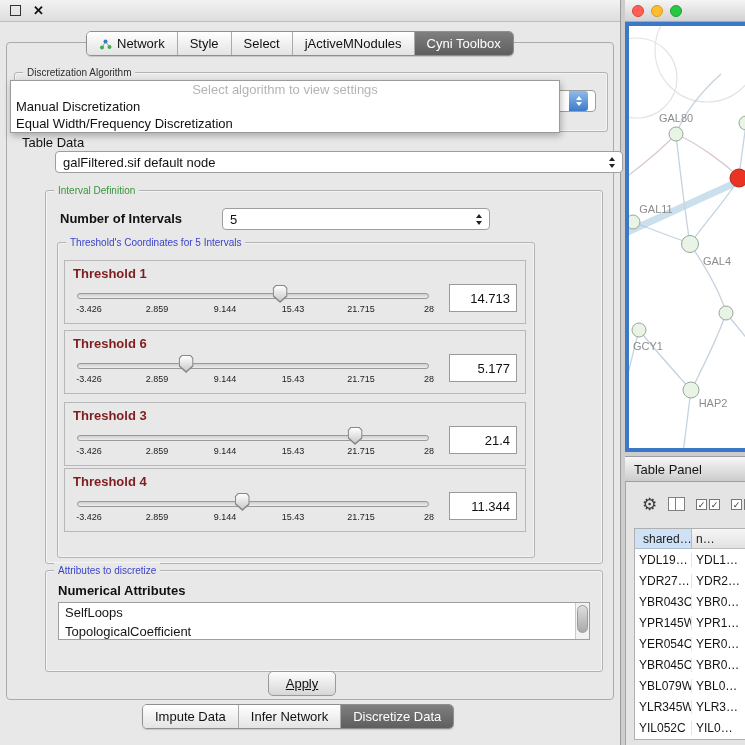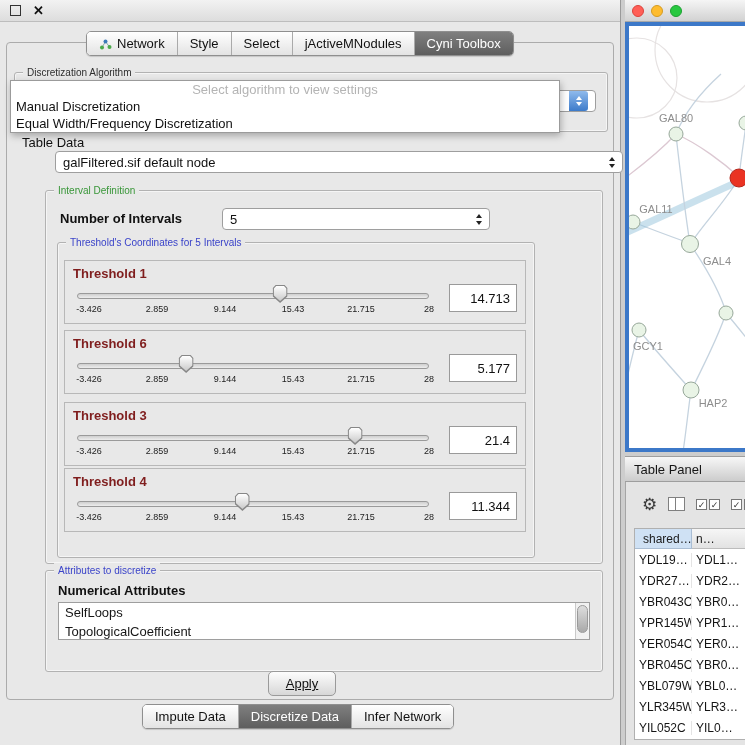--- a/index.html
+++ b/index.html
@@ -281,25 +281,25 @@
         <div class="sb-thumb"></div>
       </div>
   </div>
 
   <div class="apply-btn">Apply</div>
 
   <div class="tabstrip bottom-tabs">
     <div class="tabseg">
       <span>Impute Data</span>
     </div>
+    <div class="tabseg">
+      <span>Infer Network</span>
+    </div>
     <div class="tabseg selected">
       <span>Discretize Data</span>
-    </div>
-    <div class="tabseg">
-      <span>Infer Network</span>
     </div>
   </div>
 </div>
 
 <div class="network-window">
   <div class="mac-titlebar">
     <span class="light red"></span>
     <span class="light yellow"></span>
     <span class="light green"></span>
   </div>

